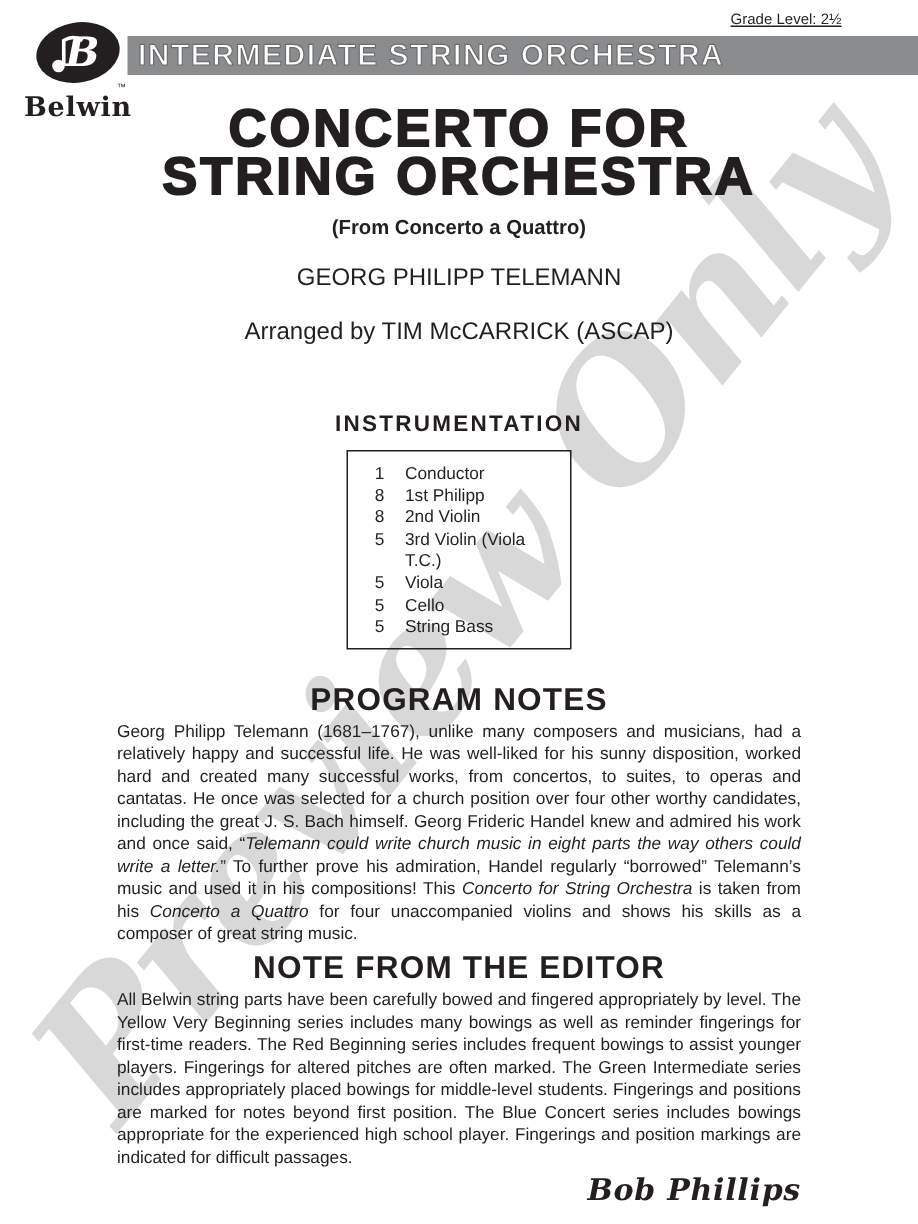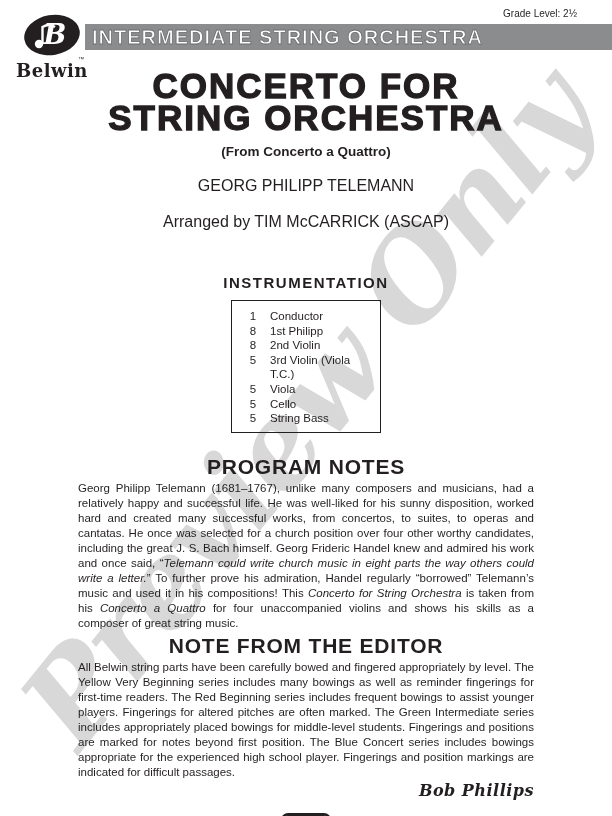--- a/index.html
+++ b/index.html
@@ -17,21 +17,21 @@
     position:absolute;left:50%;top:50%;
     transform:translate(-50%,-50%) rotate(-51deg);
     font-family:"DejaVu Serif",serif;font-style:italic;font-weight:bold;
     font-size:118px;letter-spacing:-3px;color:var(--wm);
     white-space:nowrap;z-index:0;user-select:none;
   }
 
   .layer{position:relative;z-index:1;}
 
   
-  .grade{position:absolute;top:8px;right:35px;font-size:10px;}
+  .grade{position:absolute;top:8px;right:51px;font-size:10px;text-decoration:underline;}
   .banner{
     position:absolute;top:24px;left:85px;right:0;height:26px;
     background:var(--banner);color:#fff;
     font-weight:bold;font-size:20px;line-height:26px;letter-spacing:1px;
     padding-left:7px;white-space:nowrap;overflow:hidden;
     -webkit-text-stroke:0.8px #6d6e70;
   }
   .belwin{position:absolute;top:14px;left:16px;width:72px;text-align:center;}
   .belwin-word{
     font-family:"DejaVu Serif",serif;font-weight:bold;font-size:18px;
@@ -68,21 +68,21 @@
   .sec-heading.pn{margin-top:25px;}
   .sec-heading.ed{margin-top:6px;}
   .body-text{
     text-align:justify;font-size:11.5px;line-height:15px;margin-top:6px;
   }
 
   
   .signature{text-align:right;margin-top:1px;}
   .sig-name{
     font-family:"DejaVu Serif",serif;font-style:italic;font-weight:bold;
-    font-size:16px;letter-spacing:0.5px;
+    font-size:20px;letter-spacing:0.5px;
   }
   .sig-title{font-size:10.5px;margin-top:1px;}
 
   
   .alfred{width:50px;margin:13px auto 0;text-align:center;position:relative;}
   .alfred-badge{
     position:relative;width:50px;height:44px;background:var(--ink);
     border-radius:7px;
   }
   .alfred-word{

